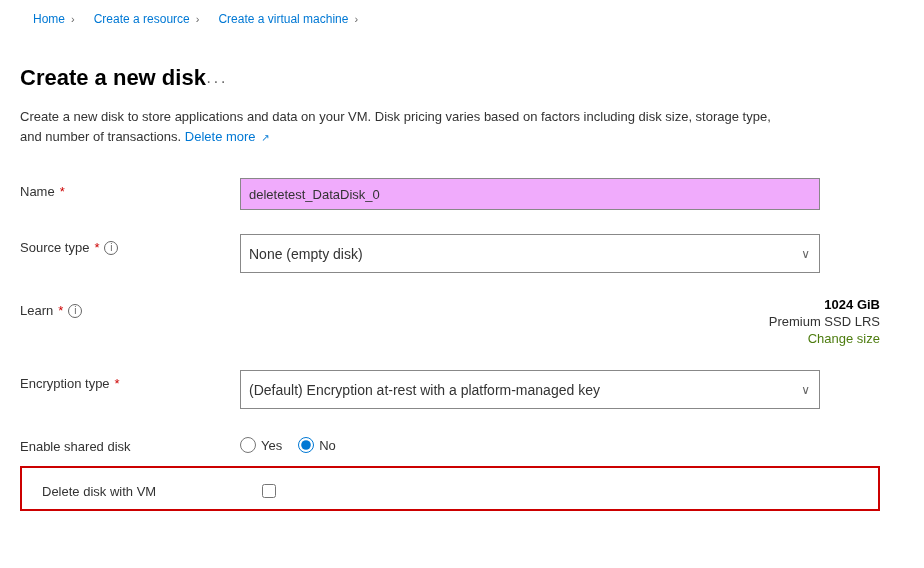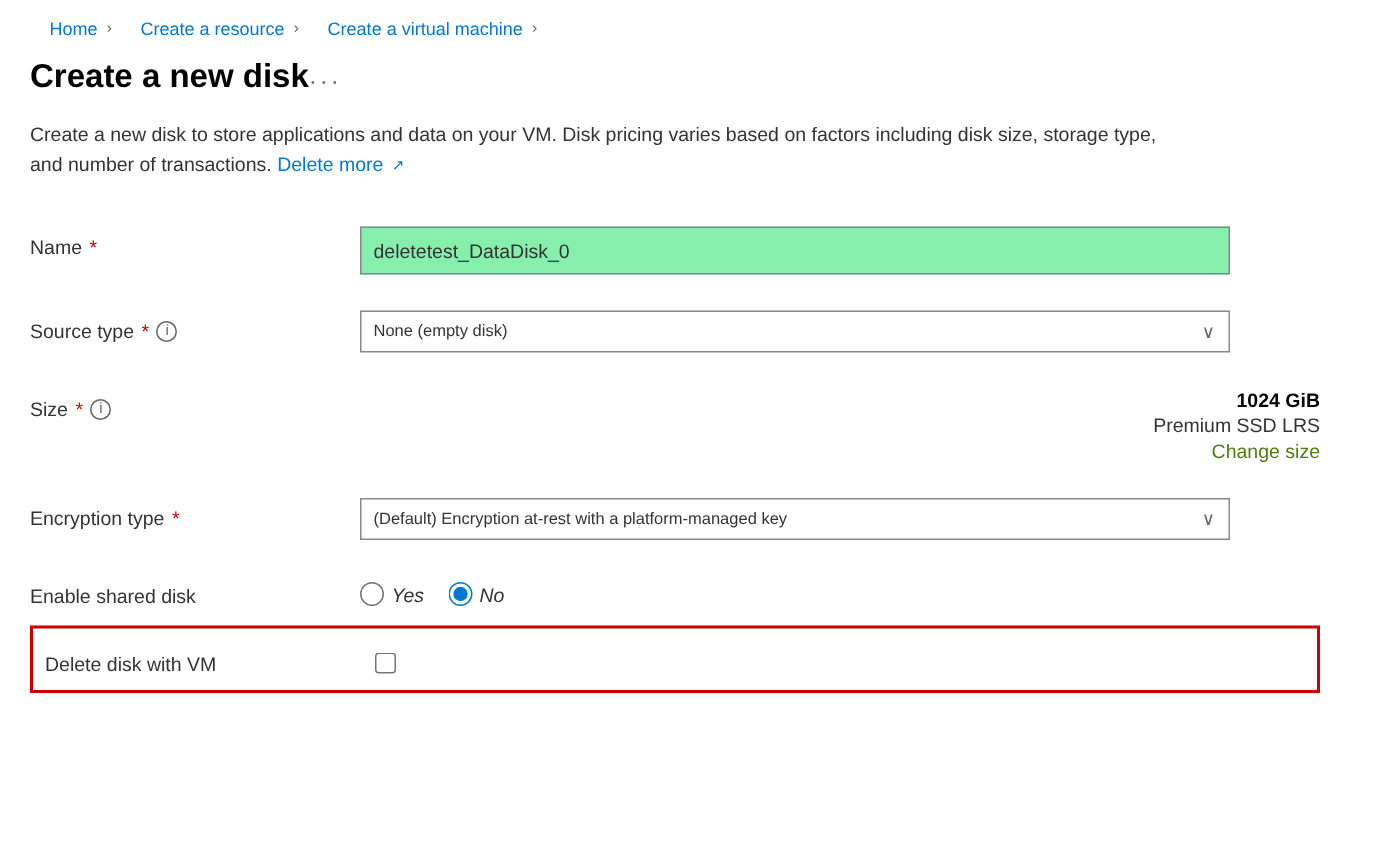--- a/index.html
+++ b/index.html
@@ -26,20 +26,21 @@
     }
     .breadcrumb-separator {
       color: #666;
       font-size: 11px;
     }
     .page-header {
       display: flex;
       align-items: flex-end;
       gap: 0;
       padding: 6px 20px 16px 20px;
+      margin-top: 27px;
     }
     .page-title {
       font-size: 22px;
       font-weight: 600;
       color: #000;
     }
     .more-options {
       color: #666;
       font-size: 16px;
       cursor: pointer;
@@ -68,21 +69,21 @@
     }
     .form-row {
       display: flex;
       align-items: flex-start;
       padding: 12px 0;
       border-bottom: none;
       min-height: 44px;
     }
     .form-row.highlighted {
       border: 2px solid #c00;
-      padding: 10px 8px;
+      padding: 10px 20px;
       margin-bottom: 16px;
       background: #fff;
     }
     .form-label {
       width: 220px;
       min-width: 220px;
       display: flex;
       align-items: center;
       gap: 5px;
       padding-top: 6px;
@@ -111,31 +112,31 @@
     }
     .text-input {
       width: 100%;
       max-width: 580px;
       padding: 5px 8px;
       border: 1px solid #888;
       font-size: 13px;
       color: #333;
       outline: none;
       height: 32px;
-      background: #86efac;
+      background: #f0abfc;
     }
     .select-input {
       width: 100%;
       max-width: 580px;
       padding: 5px 8px;
       border: 1px solid #888;
-      font-size: 11px;
+      font-size: 14px;
       color: #333;
       background: #fff;
-      height: 28px;
+      height: 39px;
       appearance: none;
       cursor: pointer;
       outline: none;
     }
     .select-wrapper {
       position: relative;
       max-width: 580px;
       width: 100%;
     }
     .select-wrapper::after {
@@ -183,21 +184,20 @@
     }
     .radio-input {
       width: 16px;
       height: 16px;
       accent-color: #0078d4;
       cursor: pointer;
     }
     .radio-label {
       font-size: 13px;
       color: #333;
-      font-style: italic;
     }
     .checkbox-input {
       width: 14px;
       height: 14px;
       border: 1px solid #888;
       cursor: pointer;
       margin-top: 6px;
       accent-color: #0078d4;
     }
   </style>
@@ -251,21 +251,21 @@
           <option>Snapshot</option>
           <option>Storage blob</option>
           <option>Existing disk</option>
         </select>
       </div>
     </div>
   </div>
 
   <div class="form-row">
     <div class="form-label">
-      <span>Size</span>
+      <span>Learn</span>
       <span class="required-star">*</span>
       <span class="info-icon">i</span>
     </div>
     <div class="form-field size-display">
       <span class="size-value">1024 GiB</span>
       <span class="size-type">Premium SSD LRS</span>
       <a class="change-size-link">Change size</a>
     </div>
   </div>
 

